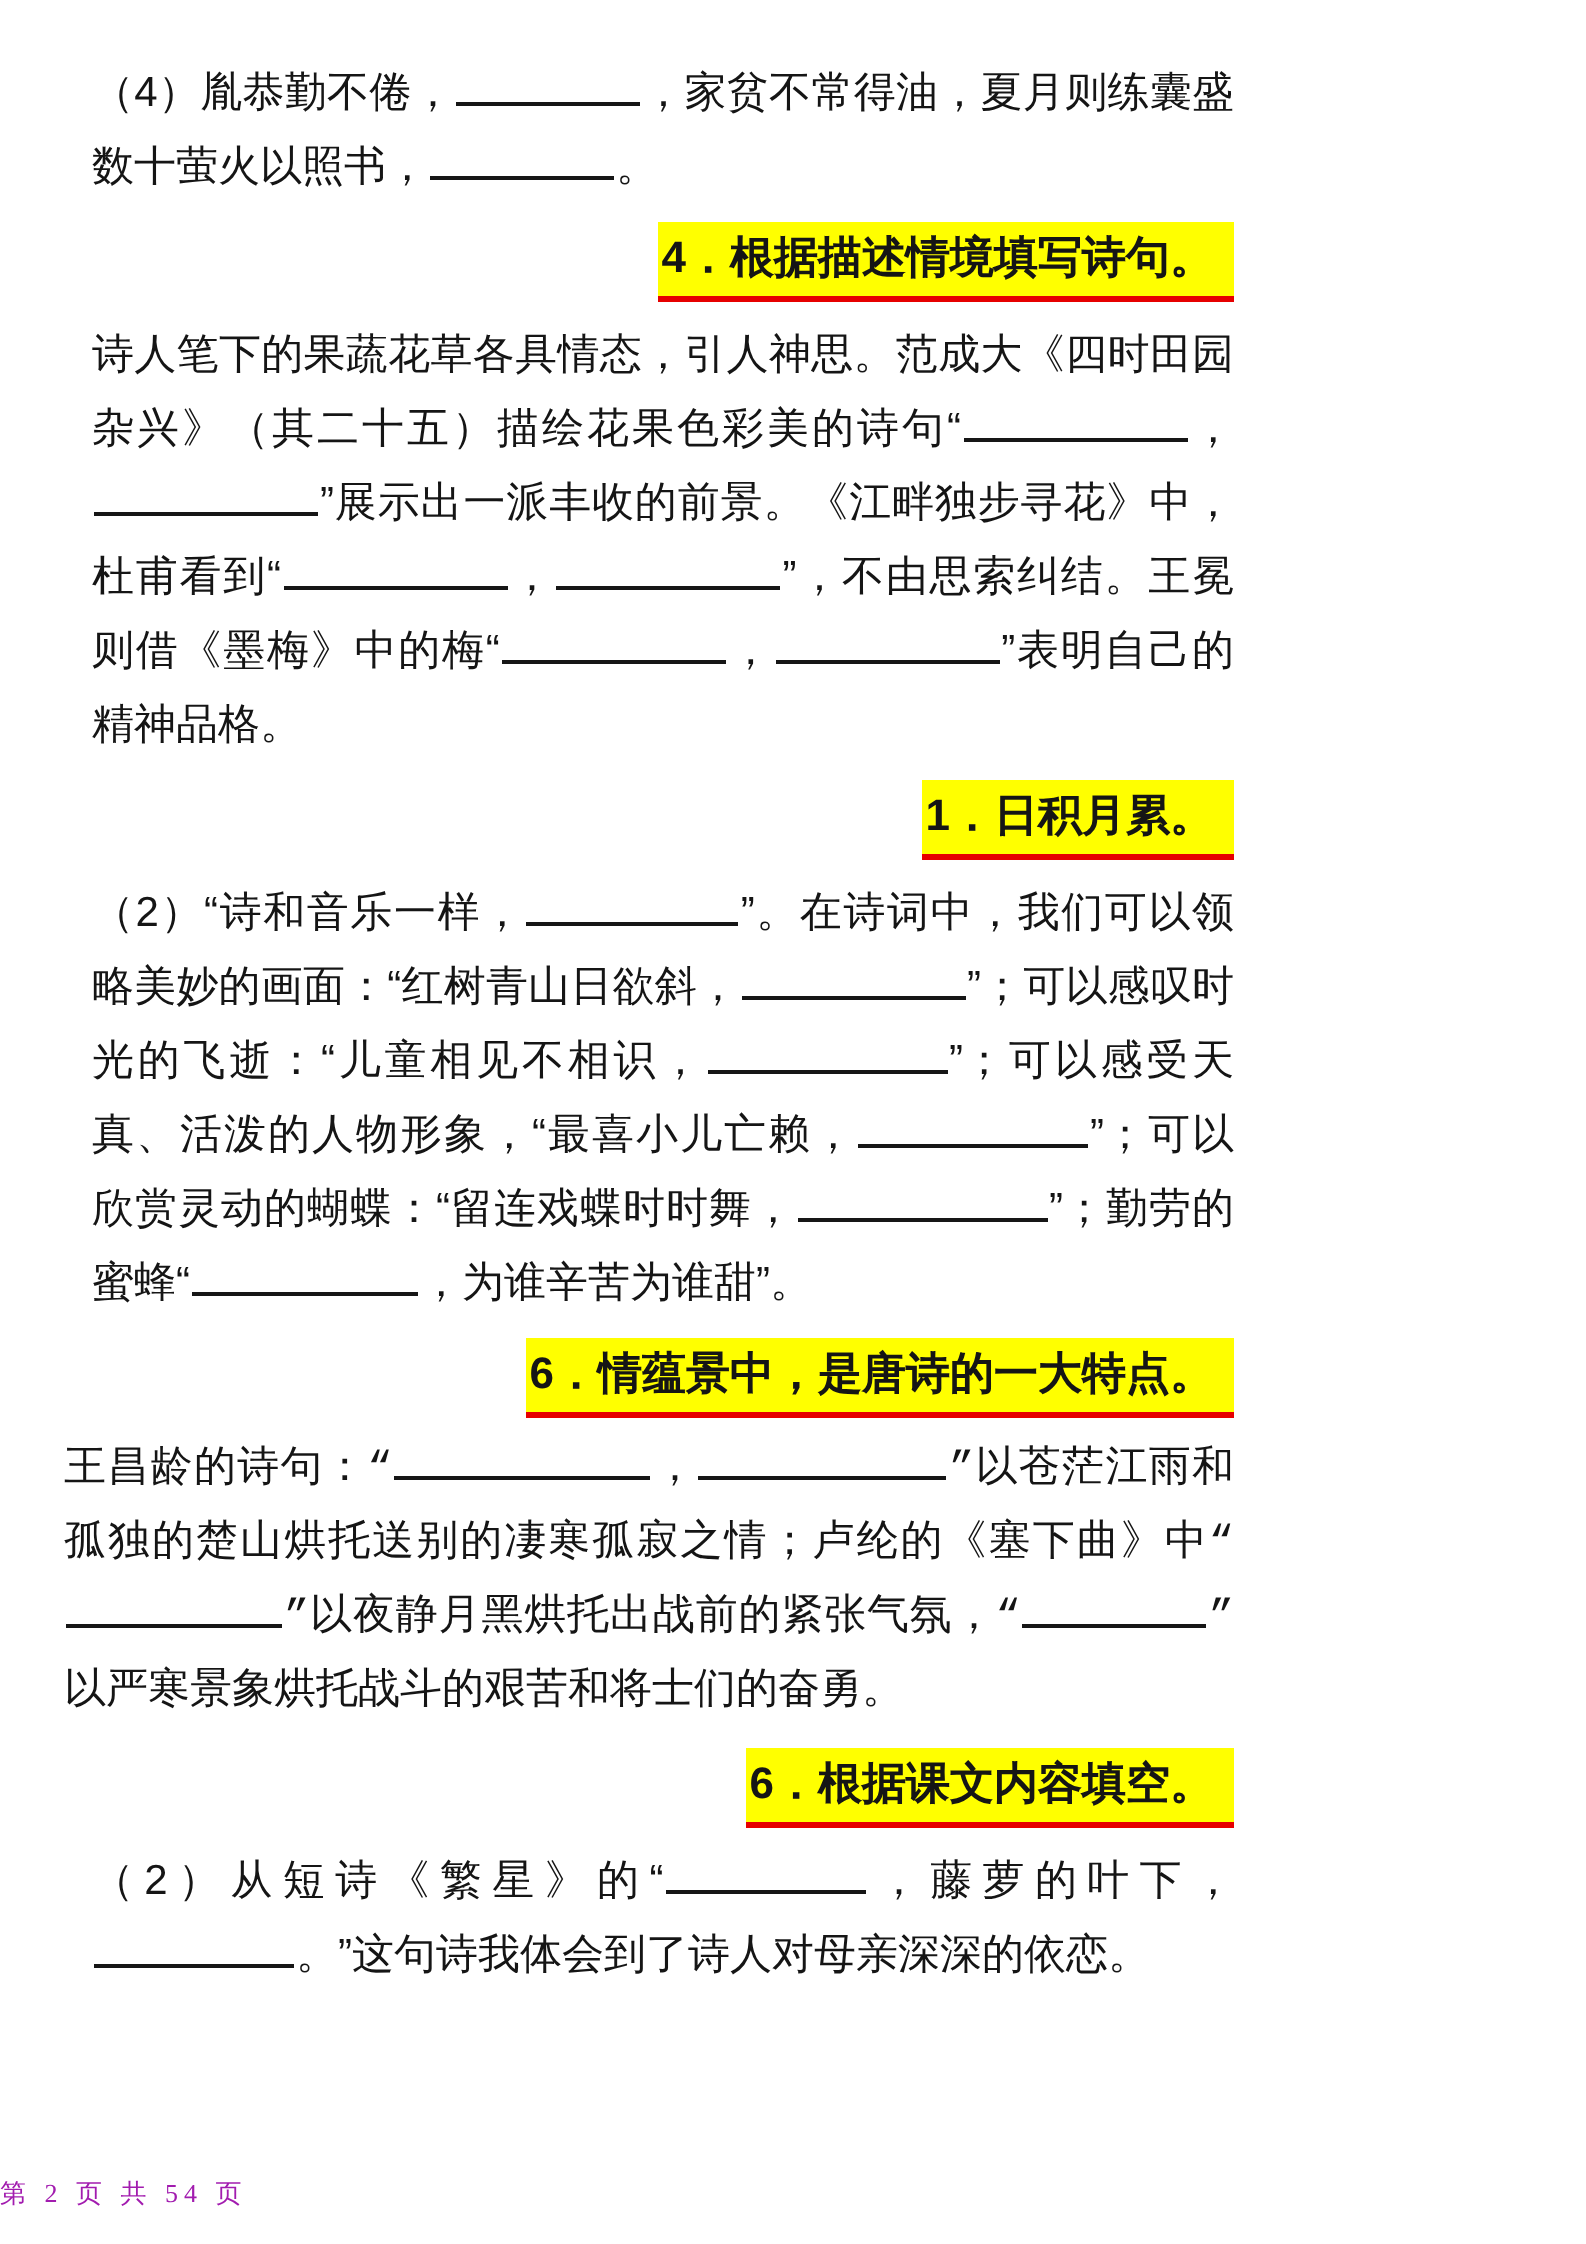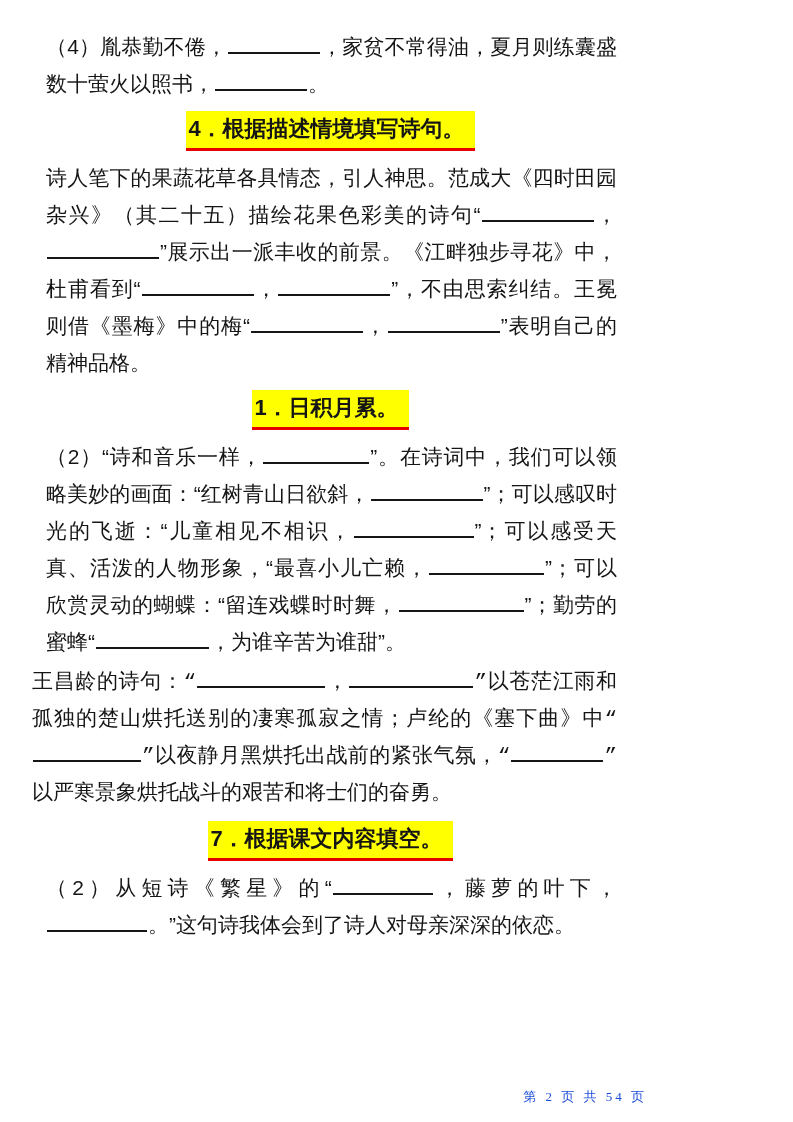--- a/index.html
+++ b/index.html
@@ -24,21 +24,21 @@
     text-align: justify;
   }
   .para {
     margin: 0 0 4px 0;
     padding-left: 14px;
   }
   .para.flush { padding-left: 0; font-family: Liberation Mono, monospace; }
   .heading {
     margin: 9px 0 8px 0;
     line-height: 36px;
-    text-align: center;
+    text-align: right;
     padding-left: 12px;
   }
   .hl {
     display: inline-block;
     background: var(--hl);
     font-weight: bold;
     font-size: 22px;
     padding: 0 10px 1px 2px;
     border-bottom: 3px solid var(--red);
   }
@@ -46,35 +46,36 @@
     display: inline-block;
     border-bottom: 2px solid #161616;
     height: 1em;
     margin: 0 1px;
   }
   .footer {
     position: absolute;
     left: 0;
     right: 0;
     bottom: 16px;
-    text-align: right;
+    text-align: left;
     font-size: 13px;
-    color: #1d4ed8;
+    color: #a21caf;
     letter-spacing: 3px;
     font-family: "Liberation Serif", "DejaVu Serif", serif;
   }
 </style>
 </head>
 <body>
 
 <div class="page">
   <div class="doc">
       <p class="para">（4）胤恭勤不倦，<span class="blank" style="width: 92px;"></span>，家贫不常得油，夏月则练囊盛数十萤火以照书，<span class="blank" style="width: 92px;"></span>。</p>
       <div class="heading"><span class="hl">4．根据描述情境填写诗句。</span></div>
       <p class="para">诗人笔下的果蔬花草各具情态，引人神思。范成大《四时田园杂兴》（其二十五）描绘花果色彩美的诗句“<span class="blank" style="width: 112px;"></span>，<span class="blank" style="width: 112px;"></span>”展示出一派丰收的前景。《江畔独步寻花》中，杜甫看到“<span class="blank" style="width: 112px;"></span>，<span class="blank" style="width: 112px;"></span>”，不由思索纠结。王冕则借《墨梅》中的梅“<span class="blank" style="width: 112px;"></span>，<span class="blank" style="width: 112px;"></span>”表明自己的精神品格。</p>
       <div class="heading"><span class="hl">1．日积月累。</span></div>
       <p class="para">（2）“诗和音乐一样，<span class="blank" style="width: 106px;"></span>”。在诗词中，我们可以领略美妙的画面：“红树青山日欲斜，<span class="blank" style="width: 112px;"></span>”；可以感叹时光的飞逝：“儿童相见不相识，<span class="blank" style="width: 120px;"></span>”；可以感受天真、活泼的人物形象，“最喜小儿亡赖，<span class="blank" style="width: 115px;"></span>”；可以欣赏灵动的蝴蝶：“留连戏蝶时时舞，<span class="blank" style="width: 125px;"></span>”；勤劳的蜜蜂“<span class="blank" style="width: 113px;"></span>，为谁辛苦为谁甜”。</p>
+      <div class="heading"><span class="hl">6．情蕴景中，是唐诗的一大特点。</span></div>
       <p class="para flush">王昌龄的诗句：“<span class="blank" style="width: 128px;"></span>，<span class="blank" style="width: 124px;"></span>”以苍茫江雨和孤独的楚山烘托送别的凄寒孤寂之情；卢纶的《塞下曲》中“<span class="blank" style="width: 108px;"></span>”以夜静月黑烘托出战前的紧张气氛，“<span class="blank" style="width: 92px;"></span>”以严寒景象烘托战斗的艰苦和将士们的奋勇。</p>
-      <div class="heading"><span class="hl">7．根据课文内容填空。</span></div>
+      <div class="heading"><span class="hl">6．根据课文内容填空。</span></div>
       <p class="para">（2）从短诗《繁星》的“<span class="blank" style="width: 100px;"></span>，藤萝的叶下，<span class="blank" style="width: 100px;"></span>。”这句诗我体会到了诗人对母亲深深的依恋。</p>
     </div>
   <div class="footer">第 2 页 共 54 页</div>
 </div>
 
 </body></html>

